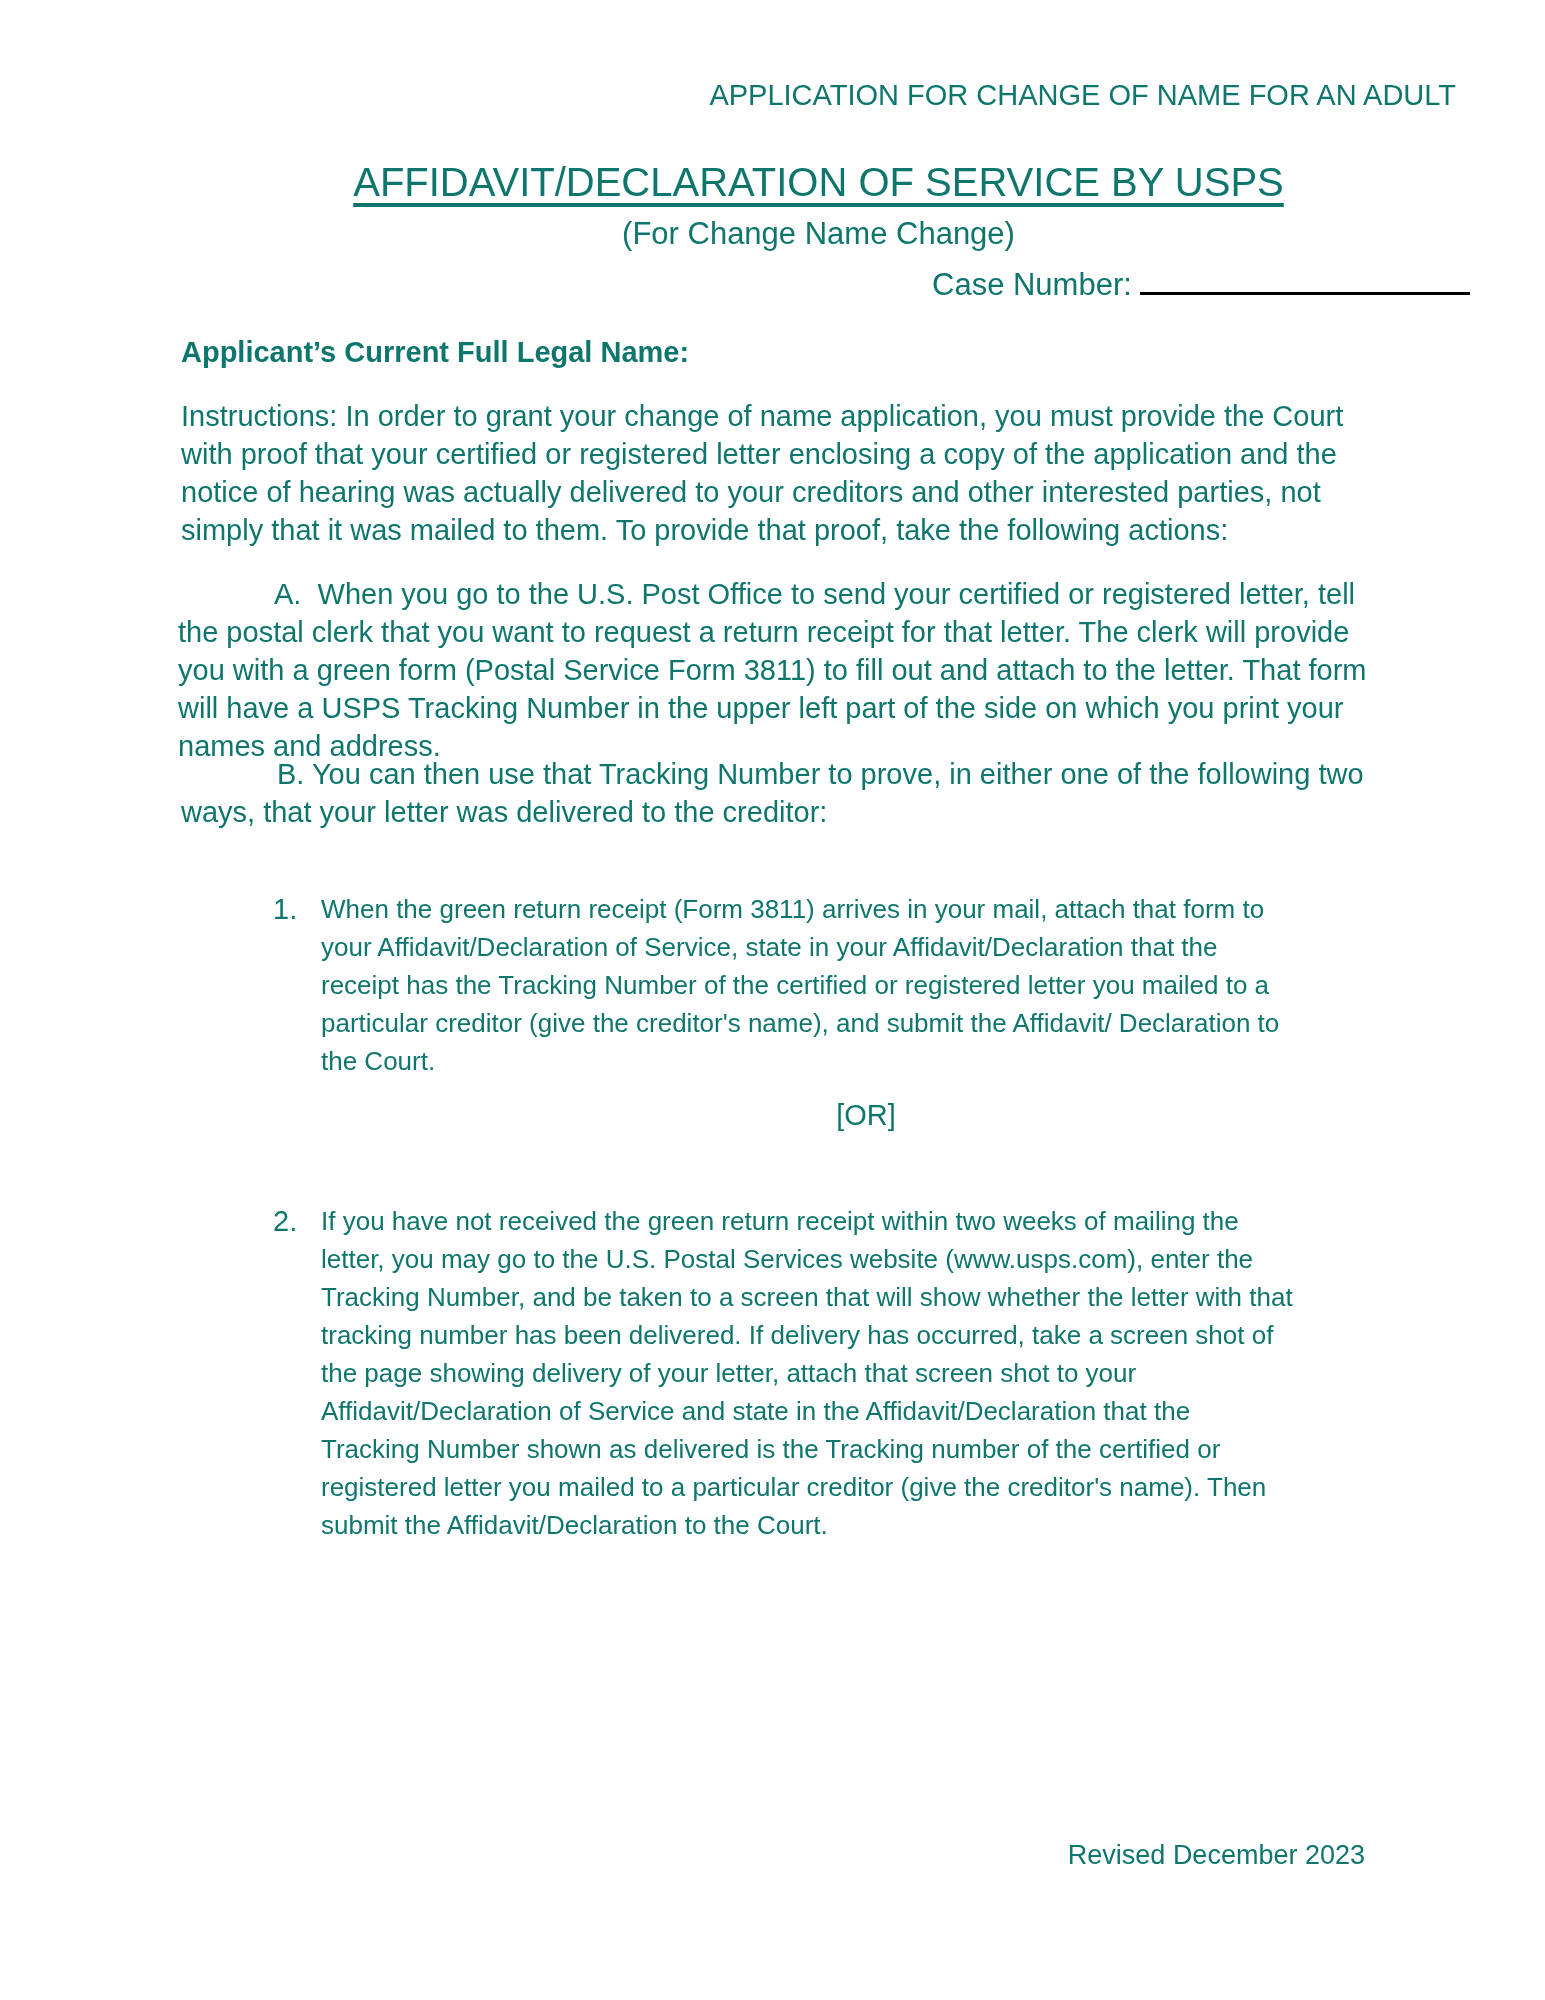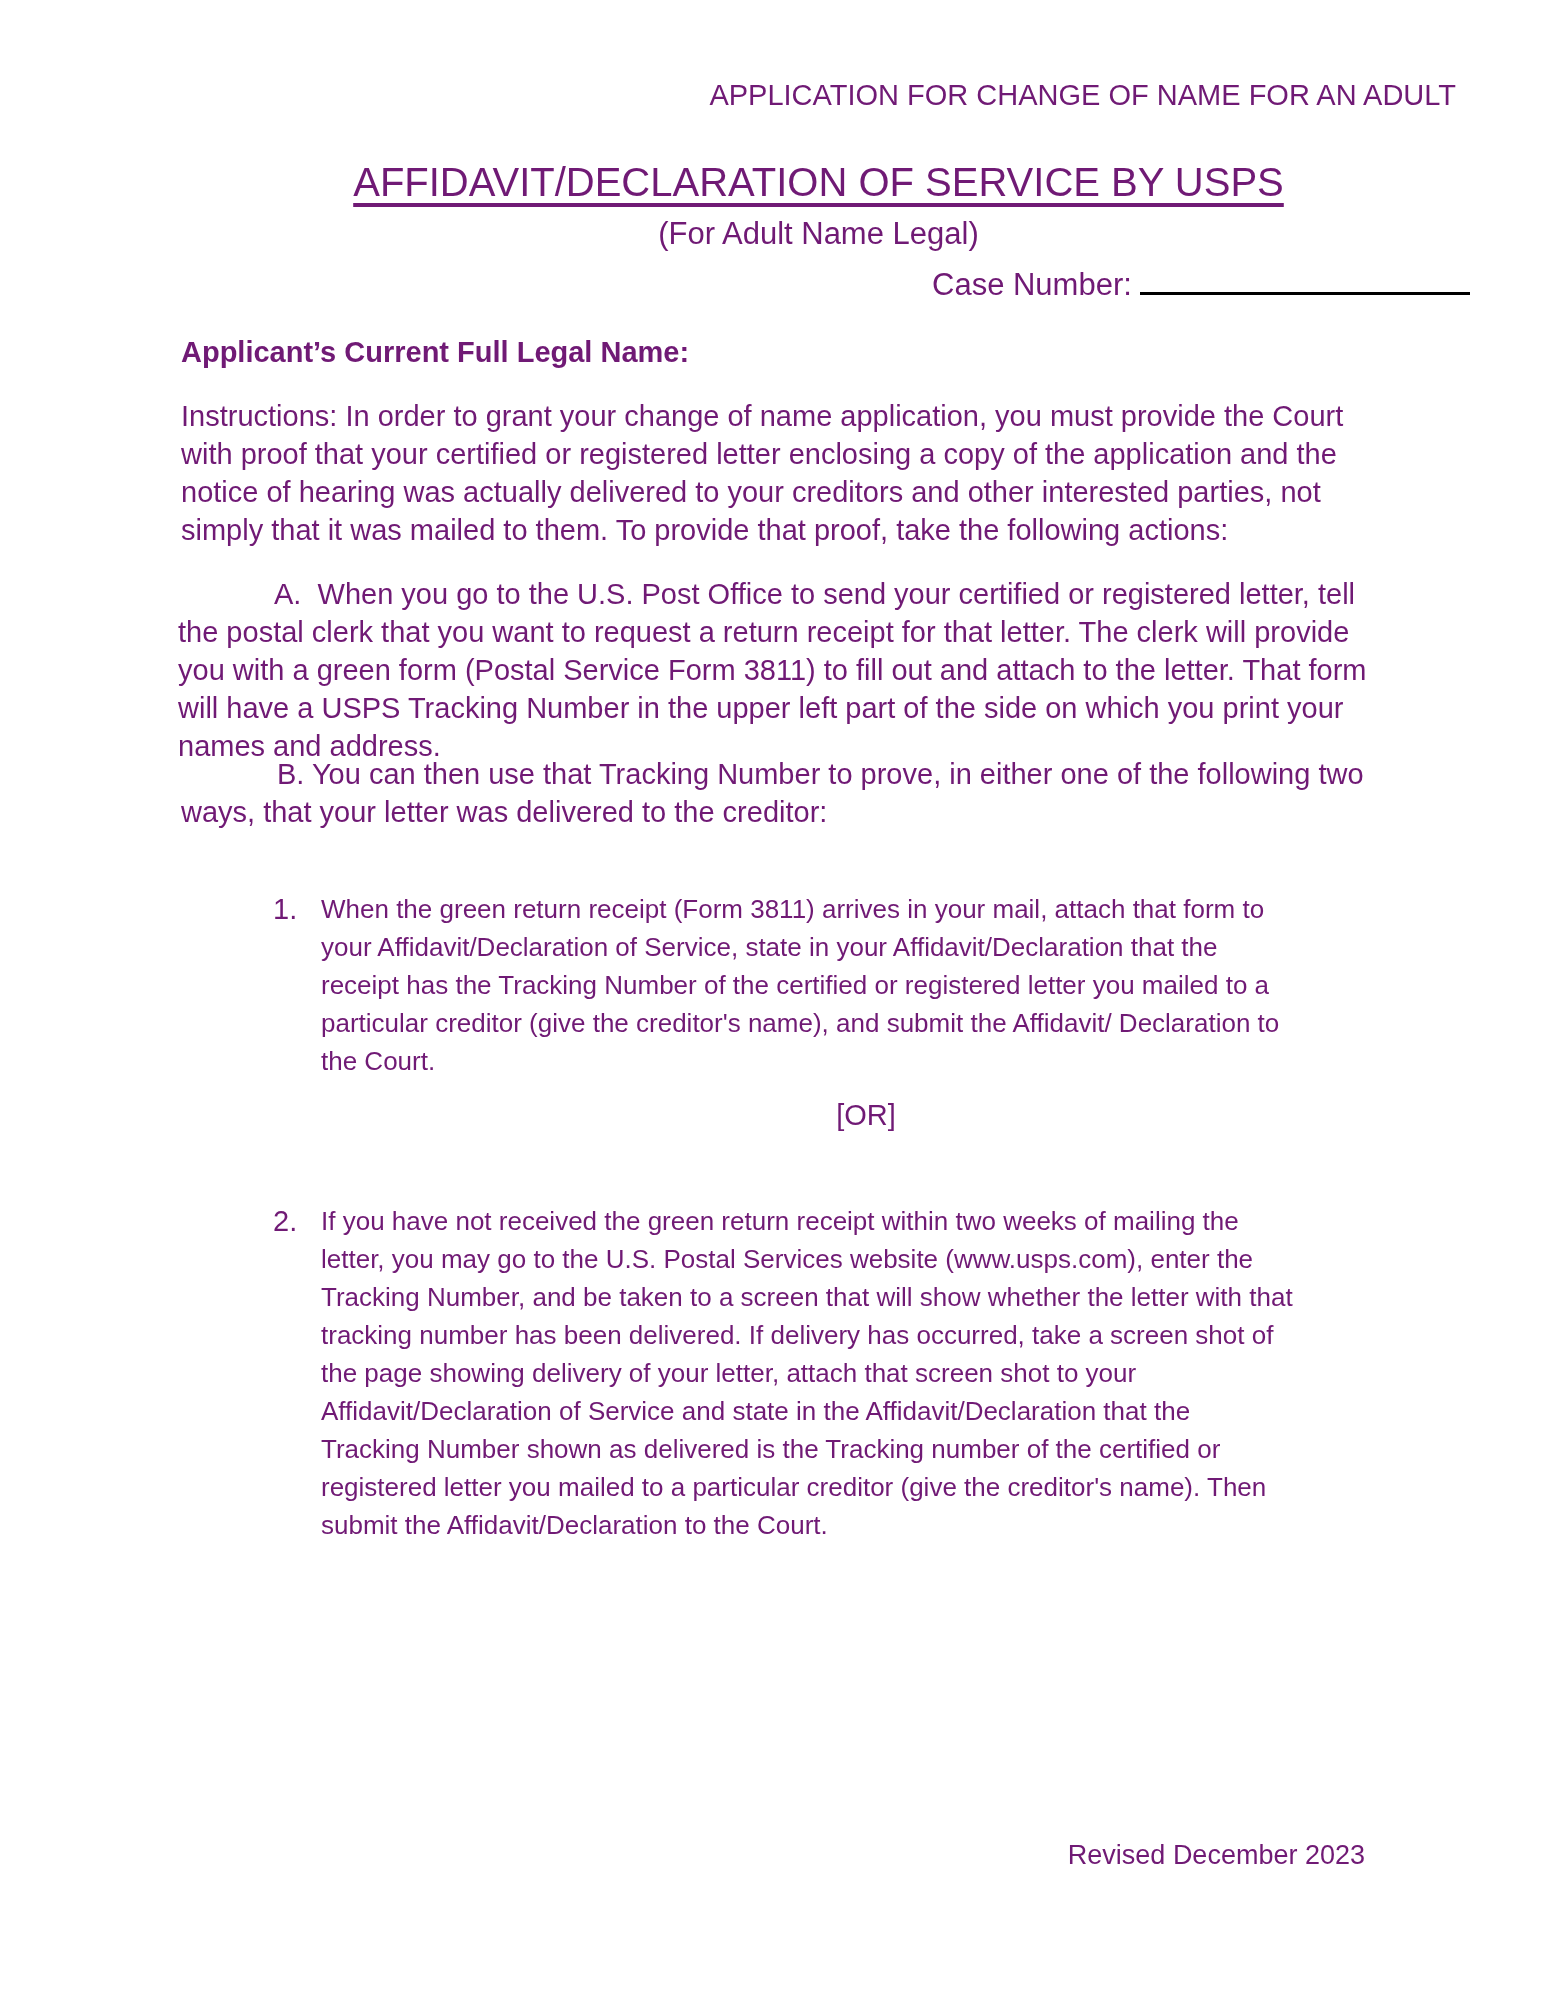--- a/index.html
+++ b/index.html
@@ -1,21 +1,21 @@
 <!DOCTYPE html>
 <html><head>
 <meta charset="utf-8">
 <style>
   html, body { margin: 0; padding: 0; background: #e8e8e8; }
   .page {
     position: relative;
     width: 1545px;
     height: 2000px;
     background: #ffffff;
-    color: #701a75;
+    color: #0f766e;
     font-family: "Liberation Sans", sans-serif;
     overflow: hidden;
   }
   .abs { position: absolute; }
   .body-text {
     font-size: 29px;
     line-height: 38px;
     white-space: pre-line;
   }
   .header {
@@ -129,21 +129,21 @@
 <body>
 
 <div class="page">
 
   <div class="abs header body-text">APPLICATION FOR CHANGE OF NAME FOR AN ADULT</div>
 
   <div class="abs title-wrap">
     <span class="title">AFFIDAVIT/DECLARATION OF SERVICE BY USPS</span>
   </div>
 
-  <div class="abs subtitle">(For Adult Name Legal)</div>
+  <div class="abs subtitle">(For Change Name Change)</div>
 
   <div class="abs case-line">
     <span>Case Number:</span><span class="case-blank"></span>
   </div>
 
   <div class="abs applicant body-text">Applicant’s Current Full Legal Name:</div>
 
   <div class="abs instructions body-text">Instructions: In order to grant your change of name application, you must provide the Court
 with proof that your certified or registered letter enclosing a copy of the application and the
 notice of hearing was actually delivered to your creditors and other interested parties, not

